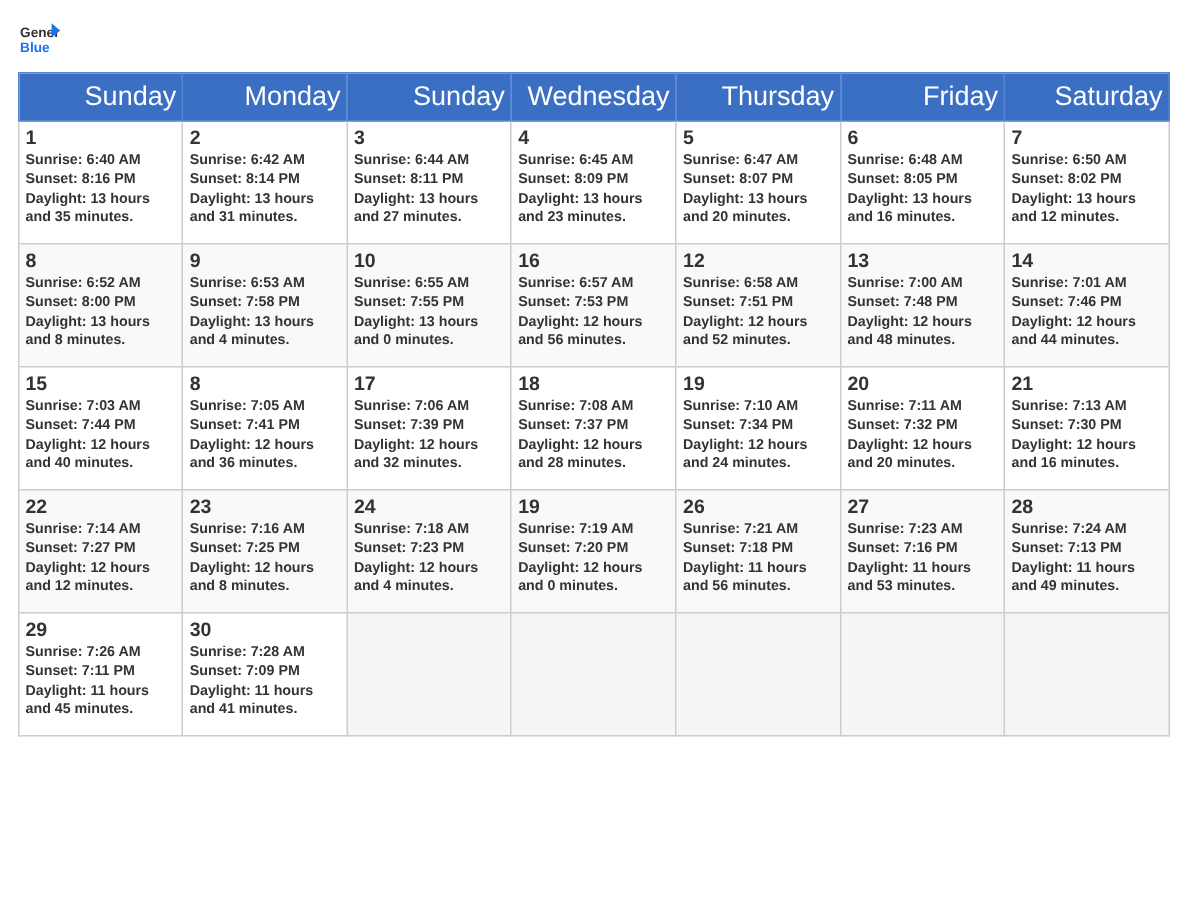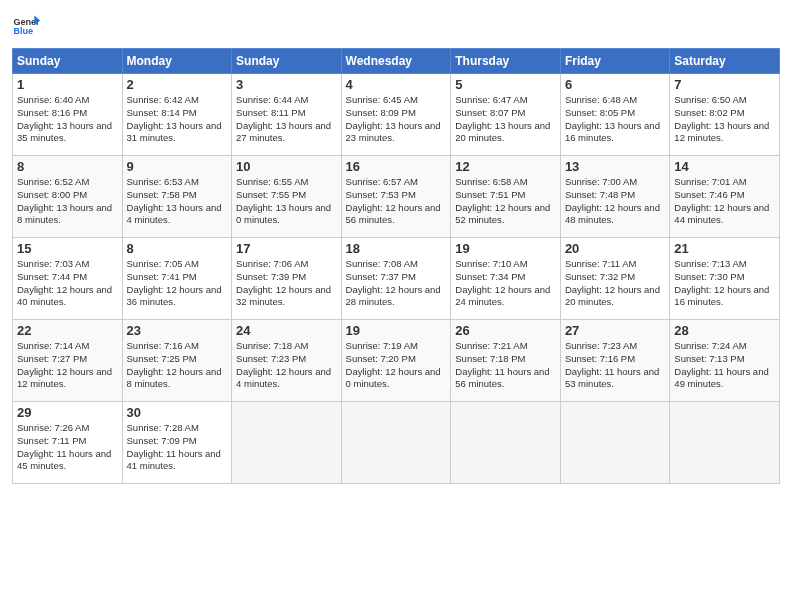--- a/index.html
+++ b/index.html
@@ -40,23 +40,23 @@
     }
     table {
       width: 100%;
       border-collapse: collapse;
       font-size: 10px;
     }
     th {
       background-color: #3a6fc4;
       color: #fff;
       padding: 5px 4px;
-      text-align: left;
-      font-size: 12px;
-      font-weight: bold;
+      text-align: right;
+      font-size: 18px;
+      font-weight: normal;
       border: 1px solid #5588d4;
     }
     td {
       border: 1px solid #ccc;
       vertical-align: top;
       padding: 3px 4px;
       height: 82px;
       width: 110px;
     }
     td.empty {
@@ -66,20 +66,21 @@
       font-size: 13px;
       font-weight: bold;
       color: #333;
       display: block;
       margin-bottom: 2px;
     }
     .cell-text {
       font-size: 9.5px;
       color: #333;
       line-height: 1.35;
+      font-weight: bold;
     }
     tr:nth-child(even) td {
       background-color: #f9f9fb;
     }
     tr:nth-child(even) td.empty {
       background-color: #f0f0f2;
     }
   </style>
 </head>
 <body>

